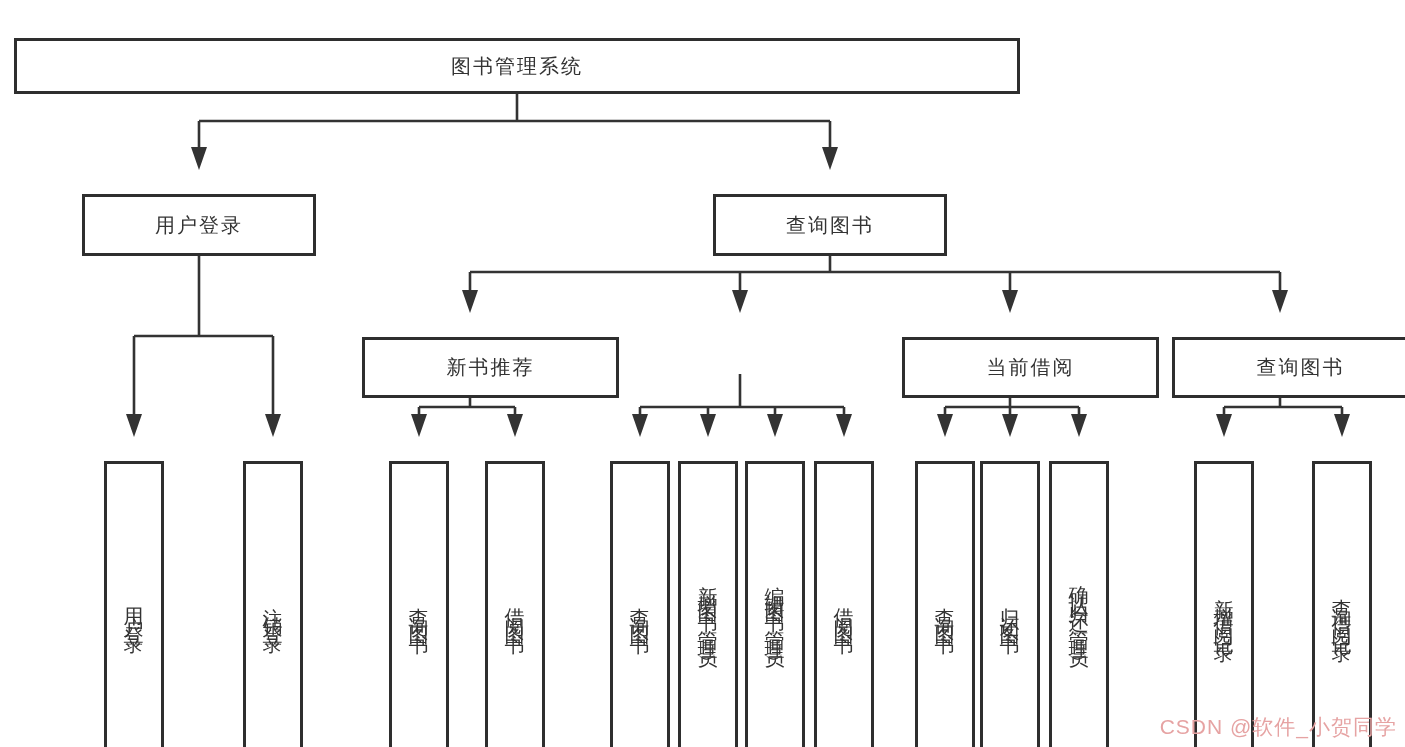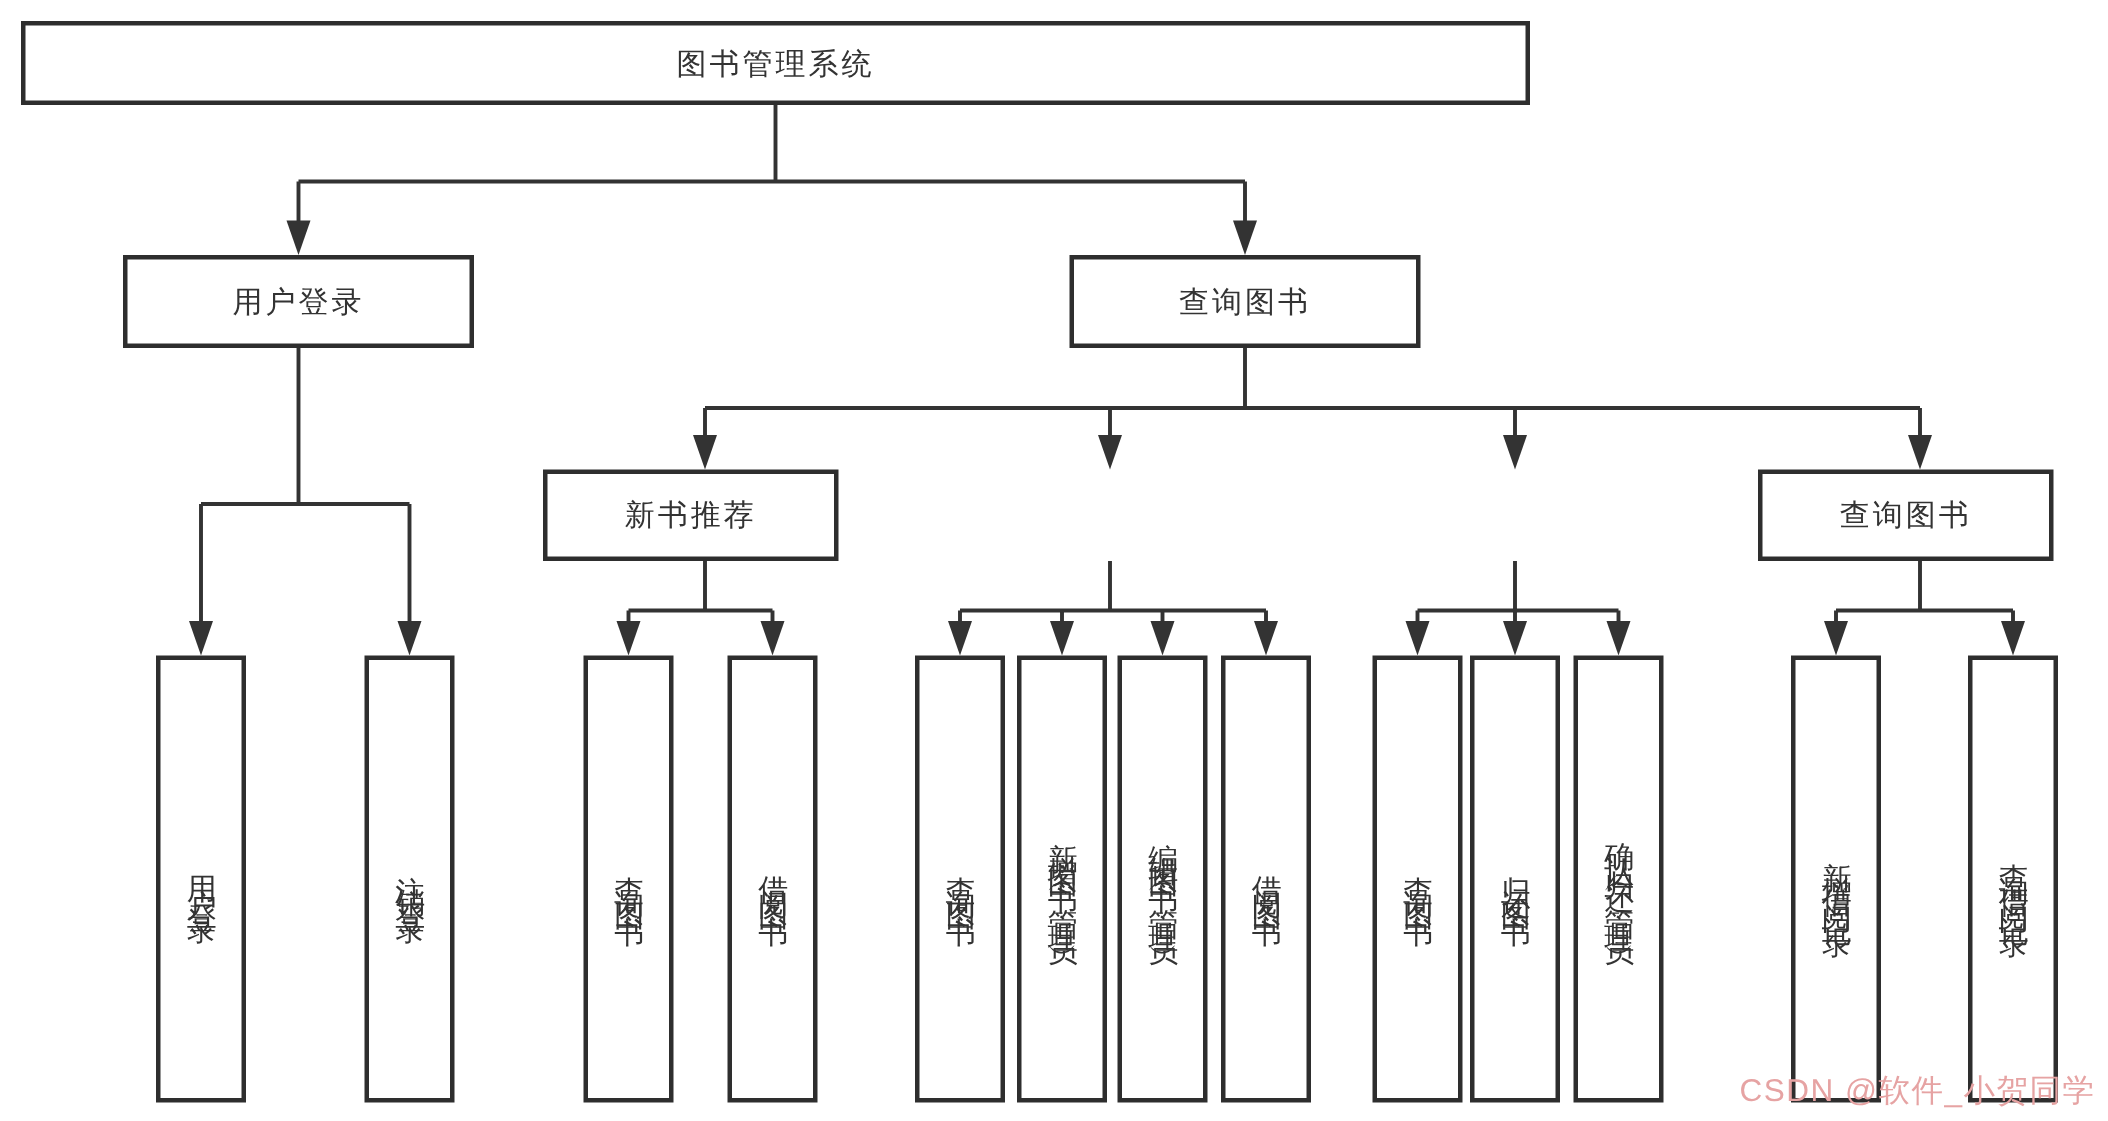--- a/index.html
+++ b/index.html
@@ -15,34 +15,35 @@
     z-index:0;
   }
   .node{
     position:absolute;
     box-sizing:border-box;
     background:#ffffff;
     border:3px solid #2e2e2e;
     display:flex;align-items:center;justify-content:center;
     color:#333333;
     z-index:1;
+    margin-top:24px;
   }
   .hlabel{
     font-size:20px;
     letter-spacing:2px;
     white-space:nowrap;
   }
   .root{
     left:14px;top:14px;width:1006px;height:56px;
   }
   .lvl2{
     top:170px;width:234px;height:62px;
   }
   .lvl3{
-    top:313px;width:197px;height:61px;
+    top:313px;width:257px;height:61px;
   }
   .leaf{
     top:437px;width:60px;height:298px;
   }
   .leaf .vtext{
     writing-mode:vertical-rl;
     text-orientation:mixed;
     font-size:20px;
     letter-spacing:9px;
     line-height:1.1;
@@ -118,20 +119,23 @@
   <div class="node lvl2" style="left:82px;">
     <span class="hlabel">用户登录</span>
   </div>
   <div class="node lvl2" style="left:713px;">
     <span class="hlabel">查询图书</span>
   </div>
 
   <div class="node lvl3" style="left:362px;">
     <span class="hlabel">新书推荐</span>
   </div>
+  <div class="node lvl3" style="left:902px;">
+    <span class="hlabel">当前借阅</span>
+  </div>
   <div class="node lvl3" style="left:1172px;">
     <span class="hlabel">查询图书</span>
   </div>
 
   <div class="node leaf" style="left:104px;">
     <span class="vtext">用户登录</span>
   </div>
   <div class="node leaf" style="left:243px;">
     <span class="vtext">注销登录</span>
   </div>

